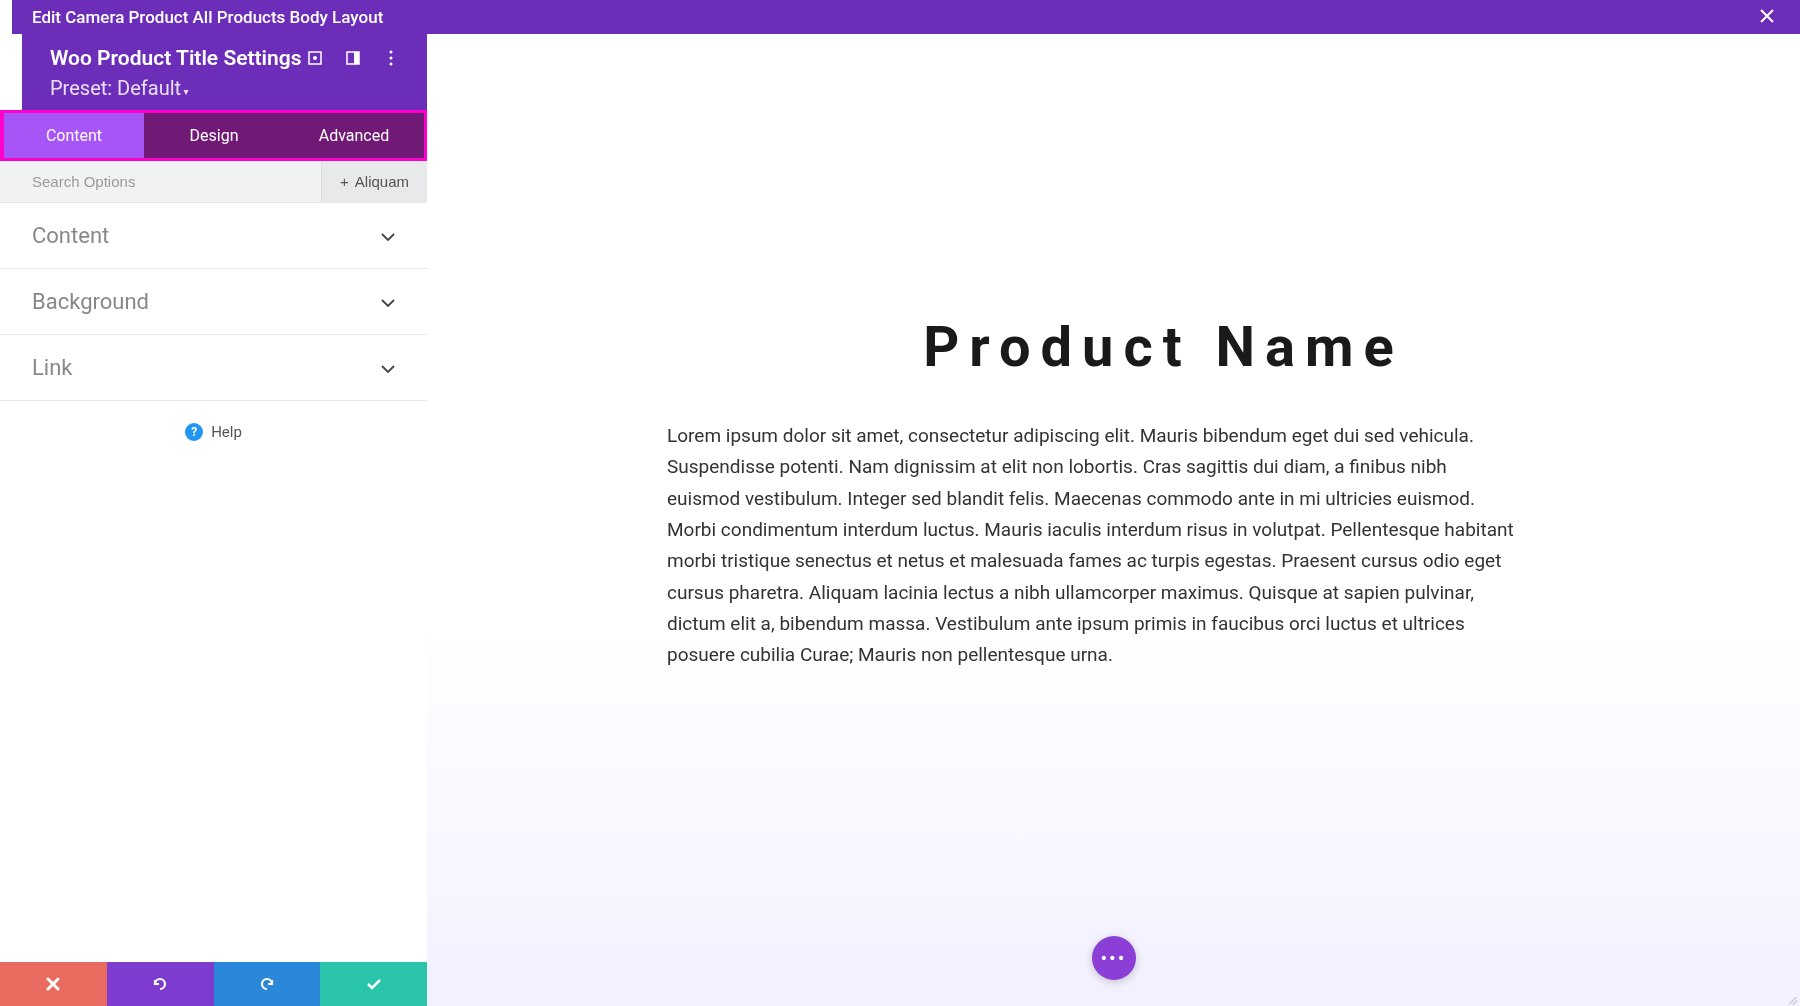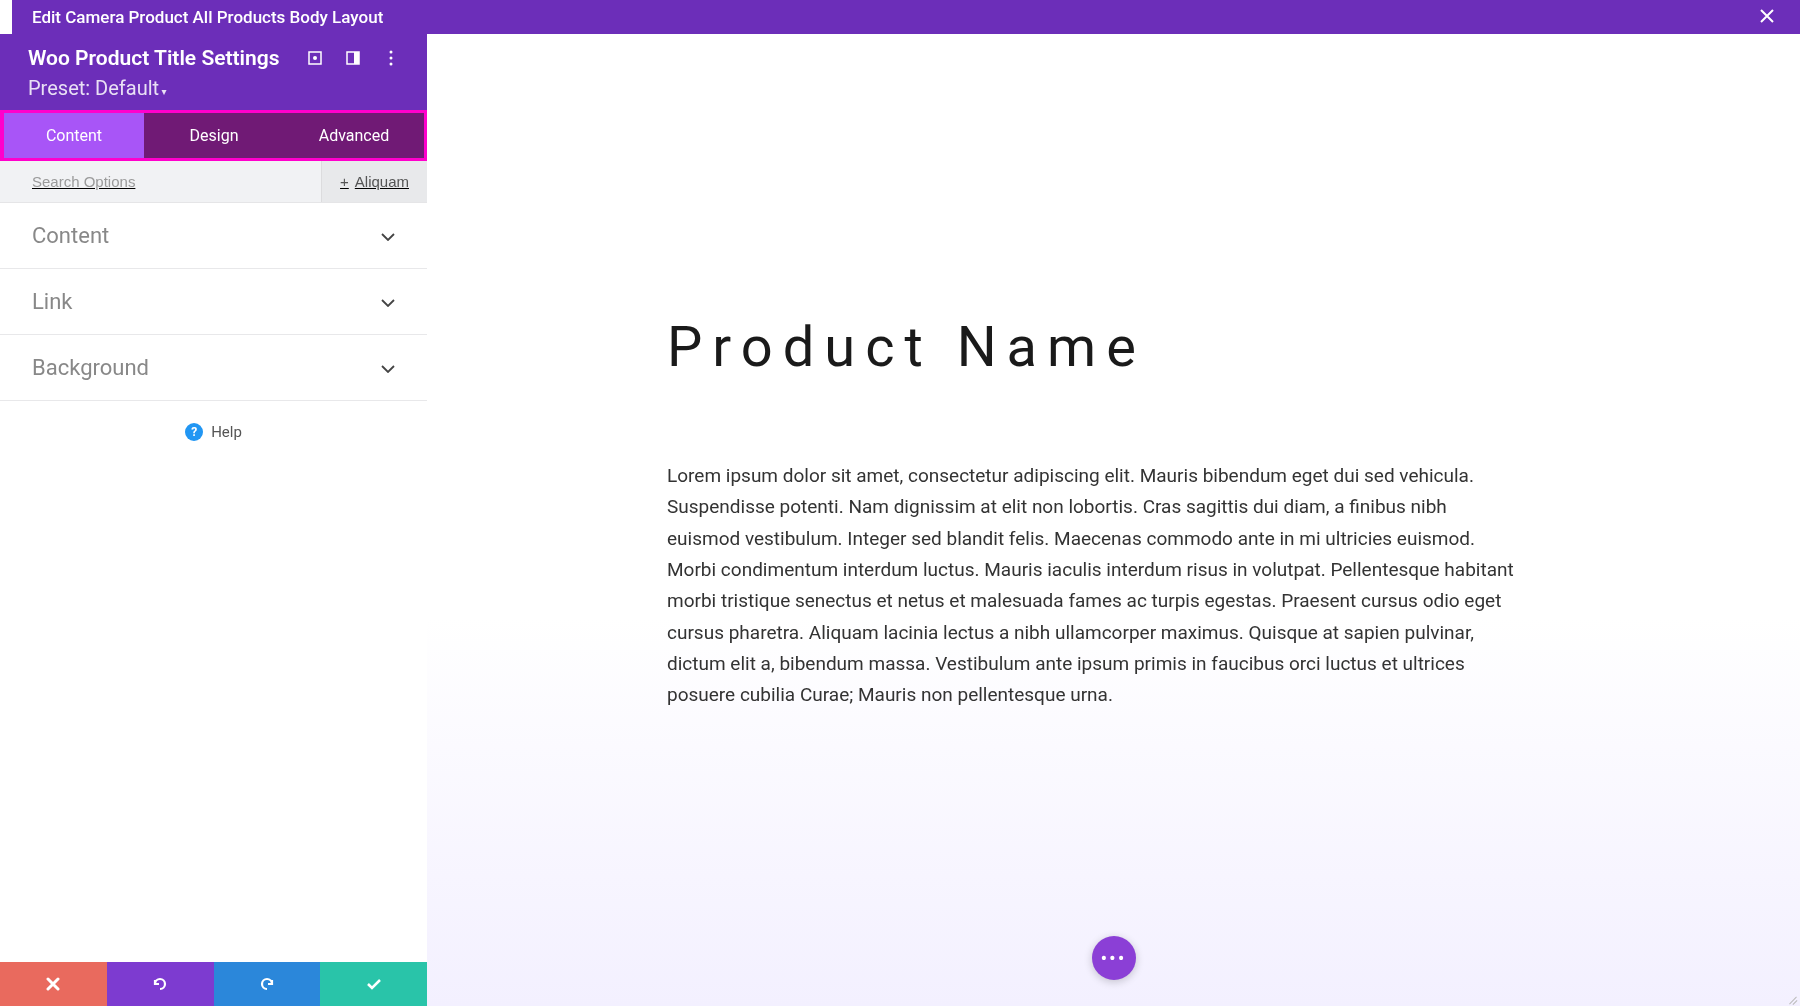--- a/index.html
+++ b/index.html
@@ -47,20 +47,21 @@
       background: #fff;
       display: flex;
       flex-direction: column;
       position: relative;
     }
     
     .sidebar-header {
       background: #6c2eb9;
       color: #fff;
       padding: 12px 28px 10px 28px;
+      margin-left: 22px;
     }
     
     .sidebar-title-row {
       display: flex;
       align-items: center;
       justify-content: space-between;
     }
     
     .sidebar-title {
       font-size: 21px;
@@ -114,21 +115,20 @@
     
     .tab.active {
       background: #a855f7;
     }
     
     .search-row {
       display: flex;
       align-items: stretch;
       background: #f1f2f4;
       border-bottom: 1px solid #e5e5e7;
-      text-decoration: underline;
     }
     
     .search-input {
       flex: 1;
       border: none;
       background: transparent;
       padding: 12px 32px;
       font-size: 15px;
       color: #888;
       outline: none;
@@ -221,24 +221,25 @@
     
     .preview {
       flex: 1;
       background: linear-gradient(180deg, #fff 0%, #fff 60%, #f3f0ff 100%);
       padding: 280px 140px 0 240px;
       position: relative;
     }
     
     .product-title {
       font-size: 56px;
-      font-weight: 400;
+      font-weight: 700;
       letter-spacing: 10px;
       color: #1a1a1a;
-      margin-bottom: 80px;
+      margin-bottom: 40px;
+      text-align: center;
     }
     
     .product-desc {
       font-size: 19px;
       line-height: 1.65;
       color: #333;
       max-width: 850px;
     }
     
     .fab {
@@ -345,30 +346,30 @@
     <div class="accordion-item">
       <span class="accordion-label">Content</span>
       <span class="chevron-down">
         <svg width="14" height="8" viewBox="0 0 14 8">
             <path d="M1 1 L7 7 L13 1" fill="none" stroke="#444" stroke-width="1.8"></path>
           </svg>
       </span>
     </div>
 
     <div class="accordion-item">
-      <span class="accordion-label">Link</span>
+      <span class="accordion-label">Background</span>
       <span class="chevron-down">
         <svg width="14" height="8" viewBox="0 0 14 8">
             <path d="M1 1 L7 7 L13 1" fill="none" stroke="#444" stroke-width="1.8"></path>
           </svg>
       </span>
     </div>
 
     <div class="accordion-item">
-      <span class="accordion-label">Background</span>
+      <span class="accordion-label">Link</span>
       <span class="chevron-down">
         <svg width="14" height="8" viewBox="0 0 14 8">
             <path d="M1 1 L7 7 L13 1" fill="none" stroke="#444" stroke-width="1.8"></path>
           </svg>
       </span>
     </div>
 
 
     <div class="help-row">
       <span class="help-icon">?</span>

